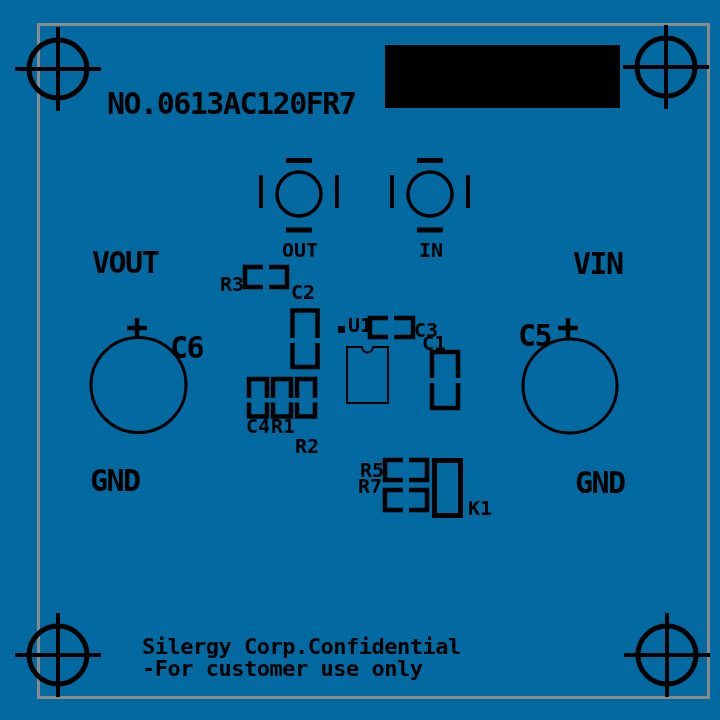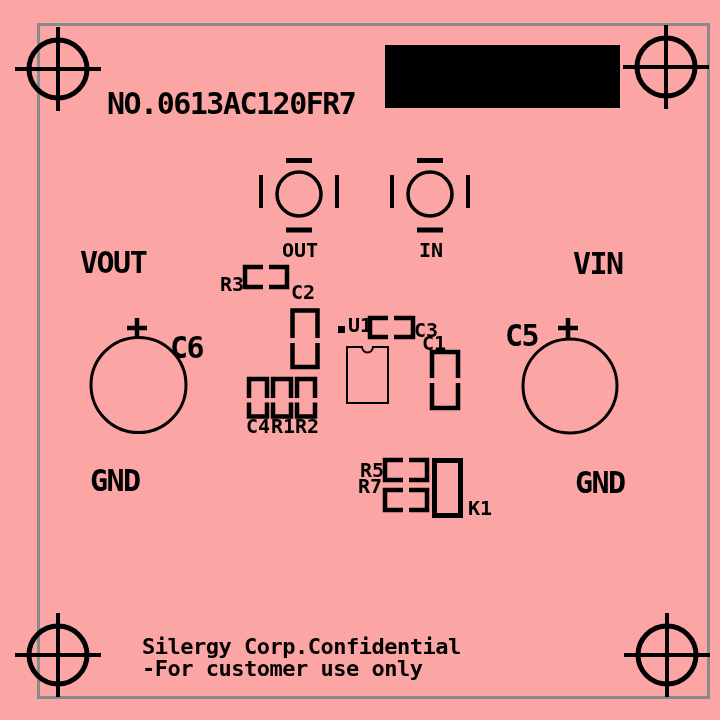--- a/index.html
+++ b/index.html
@@ -1,17 +1,17 @@
 <!DOCTYPE html>
 <html><head>
 <meta charset="utf-8">
 <style>
   html,body{margin:0;padding:0;background:#fff}
   .stage{
-    position:relative;width:720px;height:720px;background:#fca5a5;
+    position:relative;width:720px;height:720px;background:#0369a1;
     font-family:"DejaVu Sans Mono","Liberation Mono",monospace;
     overflow:hidden;
   }
   .layer{position:absolute;left:0;top:0}
   .lbl{
     position:absolute;font-weight:bold;color:#000;
     white-space:pre;line-height:1;
   }
   .big{font-size:30px;letter-spacing:-1.5px}
   .mid{font-size:22px;letter-spacing:-0.5px}
@@ -120,39 +120,39 @@
     <g stroke="#000" fill="none" stroke-width="4.5">
       <path d="M403 490 H385 V510 H403"></path>
       <path d="M409 490 H427 V510 H409"></path>
     </g>
 
     <rect x="434.5" y="460.5" width="26" height="55" fill="none" stroke="#000" stroke-width="5"></rect>
   </svg>
 
   <span class="lbl big" style="left:107px;top:89px">NO.0613AC120FR7</span>
 
-  <span class="lbl big" style="left:80px;top:248px">VOUT</span>
+  <span class="lbl big" style="left:92px;top:248px">VOUT</span>
   <span class="lbl big" style="left:573px;top:249px">VIN</span>
   <span class="lbl big" style="left:90px;top:466px">GND</span>
   <span class="lbl big" style="left:575px;top:468px">GND</span>
 
   <span class="lbl sm" style="left:282px;top:240px">OUT</span>
   <span class="lbl sm" style="left:419px;top:240px">IN</span>
 
   <span class="lbl big" style="left:170px;top:333px">C6</span>
-  <span class="lbl big" style="left:505px;top:321px">C5</span>
+  <span class="lbl big" style="left:518px;top:321px">C5</span>
 
   <span class="lbl sm" style="left:220px;top:274px">R3</span>
   <span class="lbl sm" style="left:291px;top:282px">C2</span>
   <span class="lbl sm" style="left:348px;top:315px">U1</span>
   <span class="lbl sm" style="left:414px;top:320px">C3</span>
   <span class="lbl sm" style="left:422px;top:333px">C1</span>
   <span class="lbl sm" style="left:246px;top:416px">C4</span>
   <span class="lbl sm" style="left:271px;top:416px">R1</span>
-  <span class="lbl sm" style="left:295px;top:416px">R2</span>
+  <span class="lbl sm" style="left:295px;top:436px">R2</span>
   <span class="lbl sm" style="left:360px;top:460px">R5</span>
   <span class="lbl sm" style="left:358px;top:476px">R7</span>
   <span class="lbl sm" style="left:468px;top:498px">K1</span>
 
   <span class="lbl mid" style="left:142px;top:636px">Silergy Corp.Confidential</span>
   <span class="lbl mid" style="left:142px;top:658px">-For customer use only</span>
 
 </div>
 
 </body></html>

